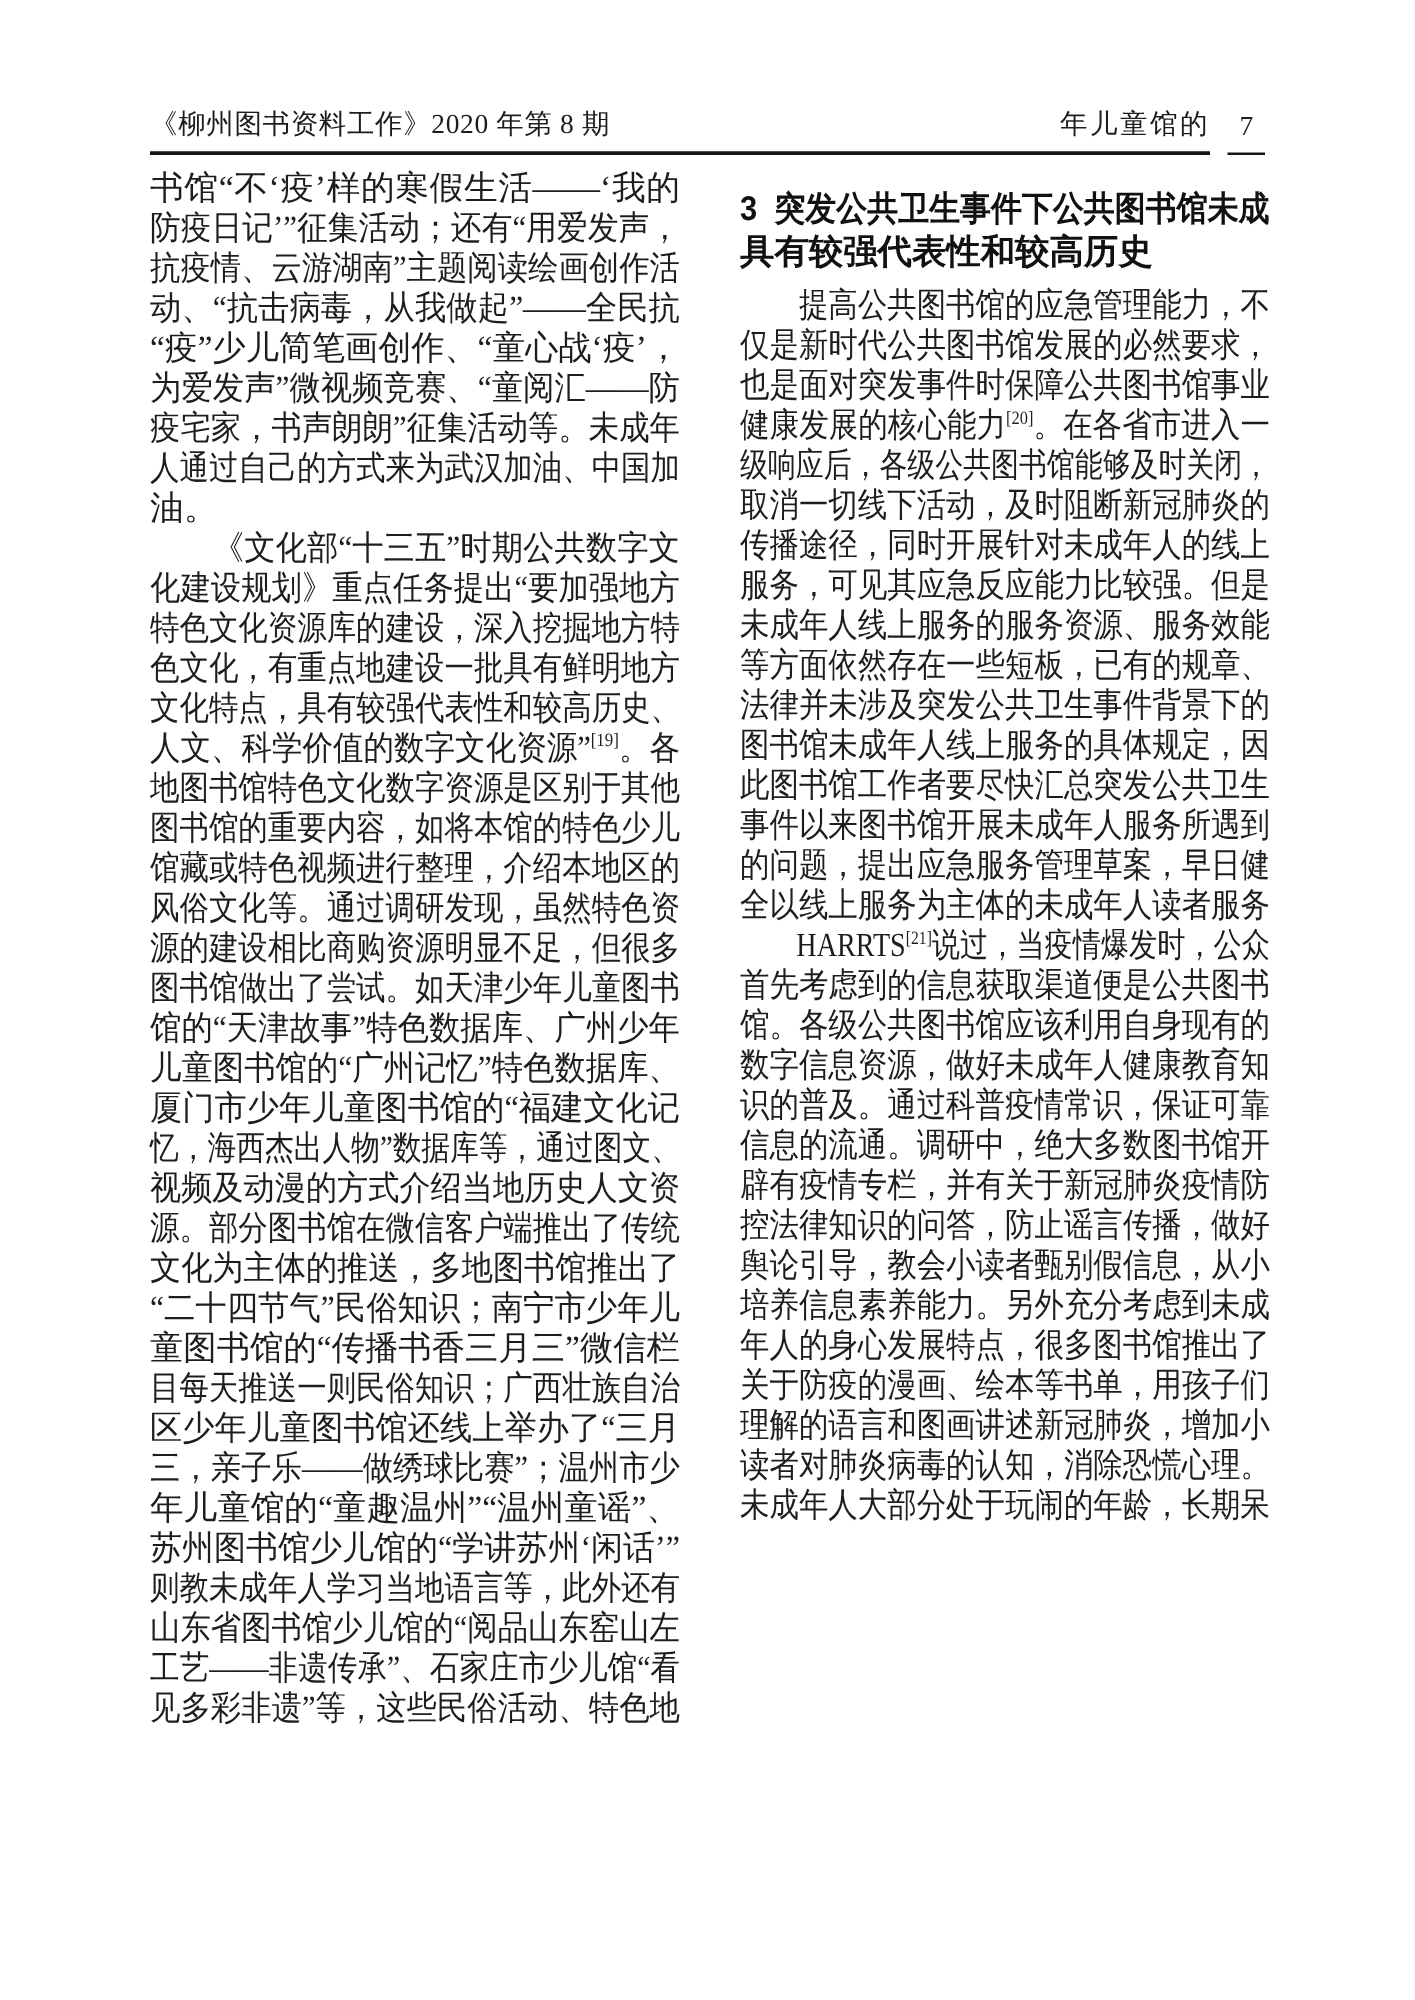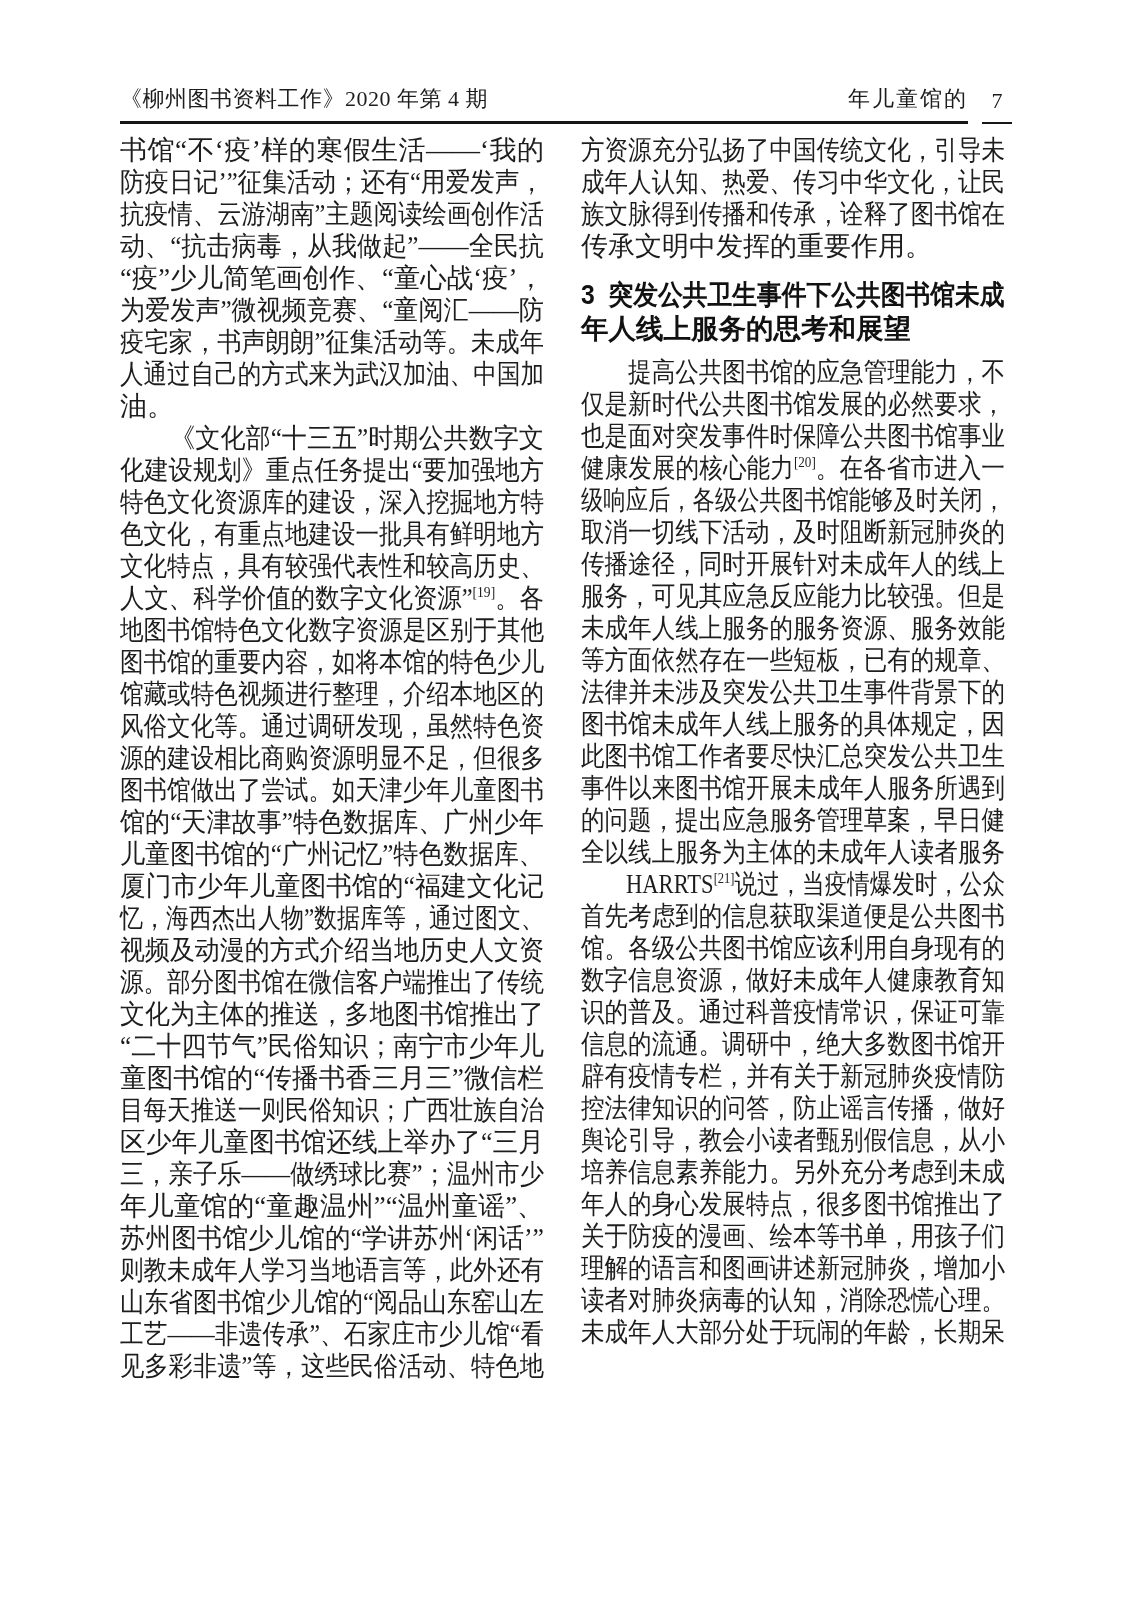--- a/index.html
+++ b/index.html
@@ -33,21 +33,21 @@
   .pageno {
     width: 30px;
     text-align: center;
     font-size: 22px;
     border-bottom: 2px solid #161616;
     padding-bottom: 8px;
     margin-left: 14px;
   }
   main.columns {
     display: flex;
-    gap: 37px;
+    gap: 48px;
     margin-top: 10px;
   }
   .col { width: 424px; }
   .block { margin: 0; }
   .line {
     font-size: 27px;
     line-height: 32px;
     height: 32px;
     text-align: justify;
     text-align-last: justify;
@@ -73,21 +73,21 @@
     vertical-align: 10px;
     font-family: "Liberation Serif", serif;
   }
 </style>
 </head>
 <body>
 
 <div class="page">
   <header class="page-header">
     <div class="hdr-main">
-      <span class="journal-title">《柳州图书资料工作》2020 年第 4 期</span>
+      <span class="journal-title">《柳州图书资料工作》2020 年第 8 期</span>
       <span class="column-label">年儿童馆的</span>
     </div>
     <span class="pageno">7</span>
   </header>
   <main class="columns">
     <section class="col" id="col-left">
         <div class="block p">
           <div class="line">书馆“不‘疫’样的寒假生活——‘我的</div>
           <div class="line" style="transform-origin: left center; transform: scaleX(0.911828);">防疫日记’”征集活动；还有“用爱发声，</div>
           <div class="line" style="transform-origin: left center; transform: scaleX(0.900212);">抗疫情、云游湖南”主题阅读绘画创作活</div>
@@ -125,29 +125,23 @@
           <div class="line" style="transform-origin: left center; transform: scaleX(0.900212);">三，亲子乐——做绣球比赛”；温州市少</div>
           <div class="line" style="transform-origin: left center; transform: scaleX(0.995305);">年儿童馆的“童趣温州”“温州童谣”、</div>
           <div class="line" style="transform-origin: left center; transform: scaleX(0.948546);">苏州图书馆少儿馆的“学讲苏州‘闲话’”</div>
           <div class="line" style="transform-origin: left center; transform: scaleX(0.872428);">则教未成年人学习当地语言等，此外还有</div>
           <div class="line" style="transform-origin: left center; transform: scaleX(0.900212);">山东省图书馆少儿馆的“阅品山东窑山左</div>
           <div class="line" style="transform-origin: left center; transform: scaleX(0.877847);">工艺——非遗传承”、石家庄市少儿馆“看</div>
           <div class="line" style="transform-origin: left center; transform: scaleX(0.900212);">见多彩非遗”等，这些民俗活动、特色地</div>
         </div>
       </section>
     <section class="col" id="col-right">
-        <div class="block p">
-          <div class="line" style="transform-origin: left center; transform: scaleX(0.872428);">方资源充分弘扬了中国传统文化，引导未</div>
-          <div class="line" style="transform-origin: left center; transform: scaleX(0.872428);">成年人认知、热爱、传习中华文化，让民</div>
-          <div class="line" style="transform-origin: left center; transform: scaleX(0.872428);">族文脉得到传播和传承，诠释了图书馆在</div>
-          <div class="line end">传承文明中发挥的重要作用。</div>
-        </div>
         <div class="block h2">
           <div class="line" style="transform-origin: left center; transform: scaleX(0.900212);">3&nbsp;&nbsp;突发公共卫生事件下公共图书馆未成</div>
-          <div class="line end">年人线上服务的思考和展望</div>
+          <div class="line end">具有较强代表性和较高历史</div>
         </div>
         <div class="block p">
           <div class="line indent" style="transform-origin: left center; transform: scaleX(0.872428);">提高公共图书馆的应急管理能力，不</div>
           <div class="line" style="transform-origin: left center; transform: scaleX(0.872428);">仅是新时代公共图书馆发展的必然要求，</div>
           <div class="line" style="transform-origin: left center; transform: scaleX(0.872428);">也是面对突发事件时保障公共图书馆事业</div>
           <div class="line" style="transform-origin: left center; transform: scaleX(0.876033);">健康发展的核心能力<sup class="ref">[20]</sup>。在各省市进入一</div>
           <div class="line" style="transform-origin: left center; transform: scaleX(0.826511);">级响应后，各级公共图书馆能够及时关闭，</div>
           <div class="line" style="transform-origin: left center; transform: scaleX(0.872428);">取消一切线下活动，及时阻断新冠肺炎的</div>
           <div class="line" style="transform-origin: left center; transform: scaleX(0.872428);">传播途径，同时开展针对未成年人的线上</div>
           <div class="line" style="transform-origin: left center; transform: scaleX(0.872428);">服务，可见其应急反应能力比较强。但是</div>

